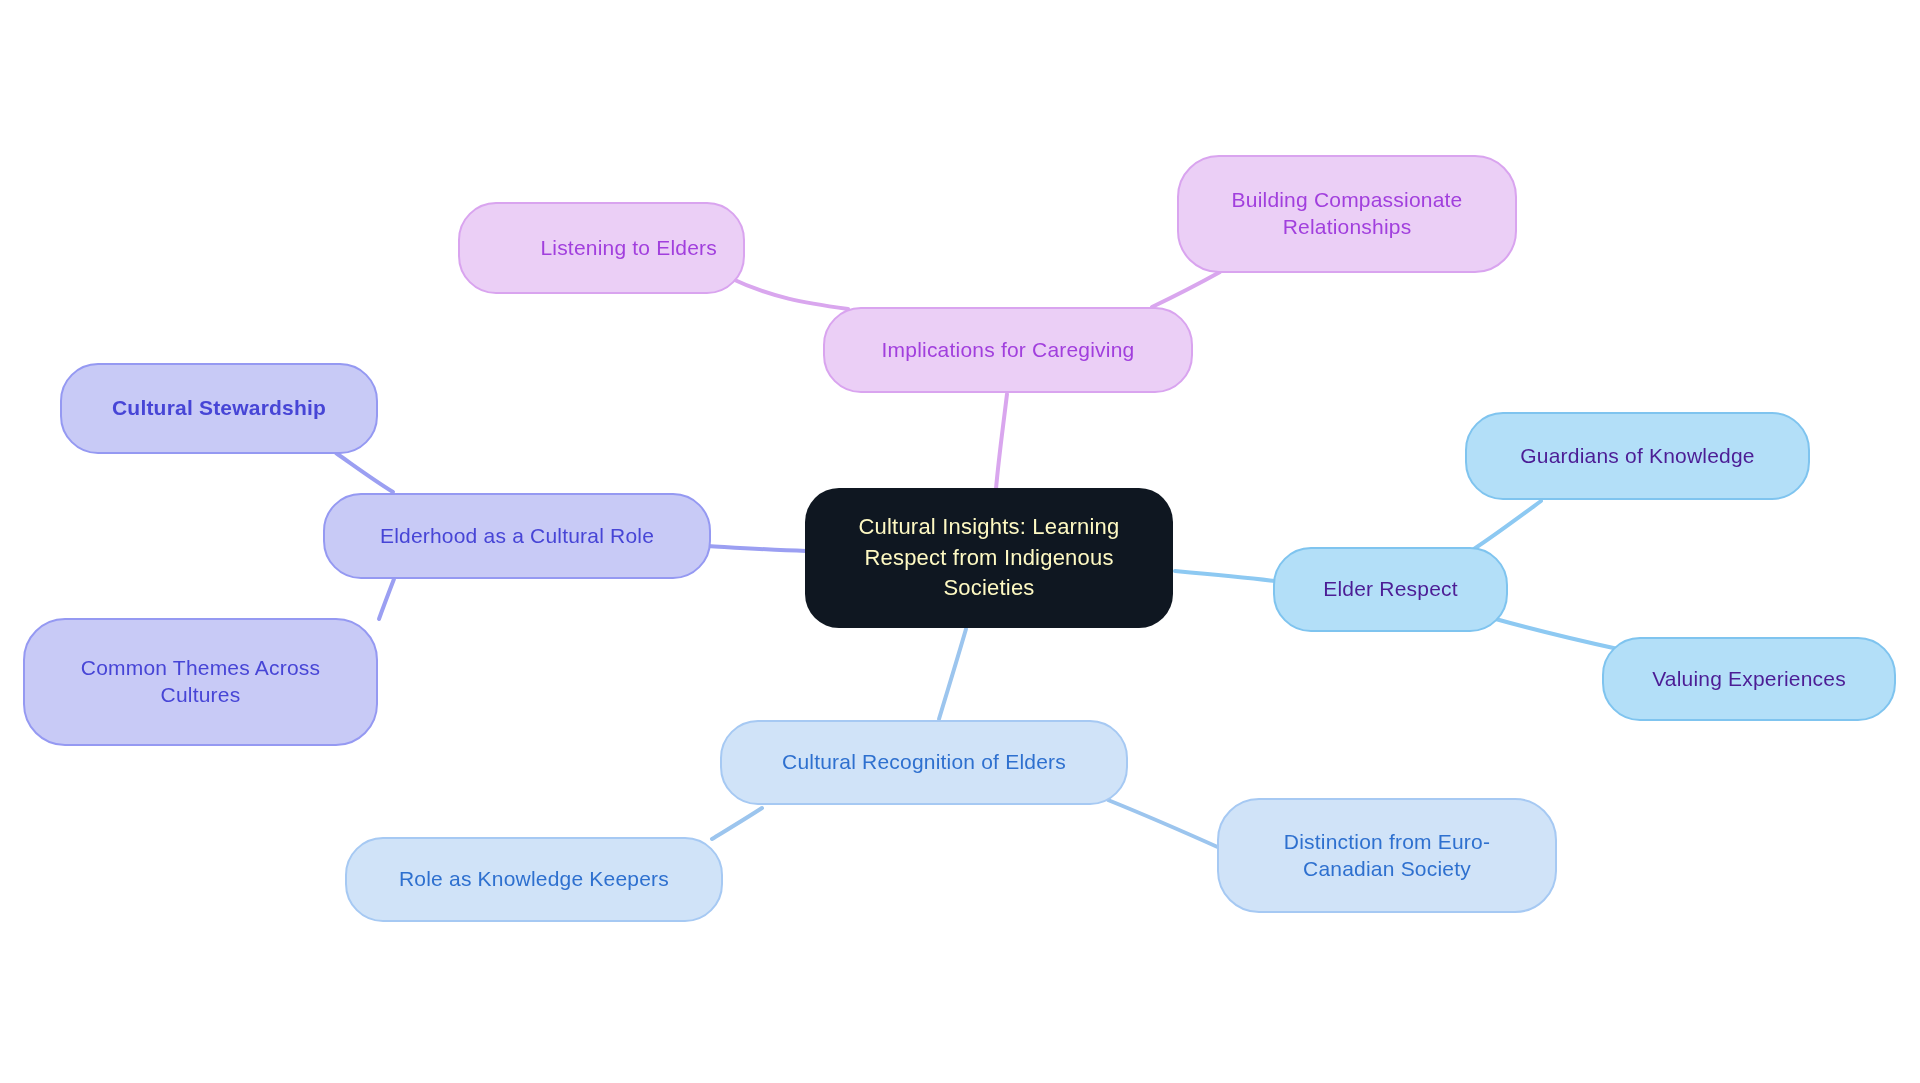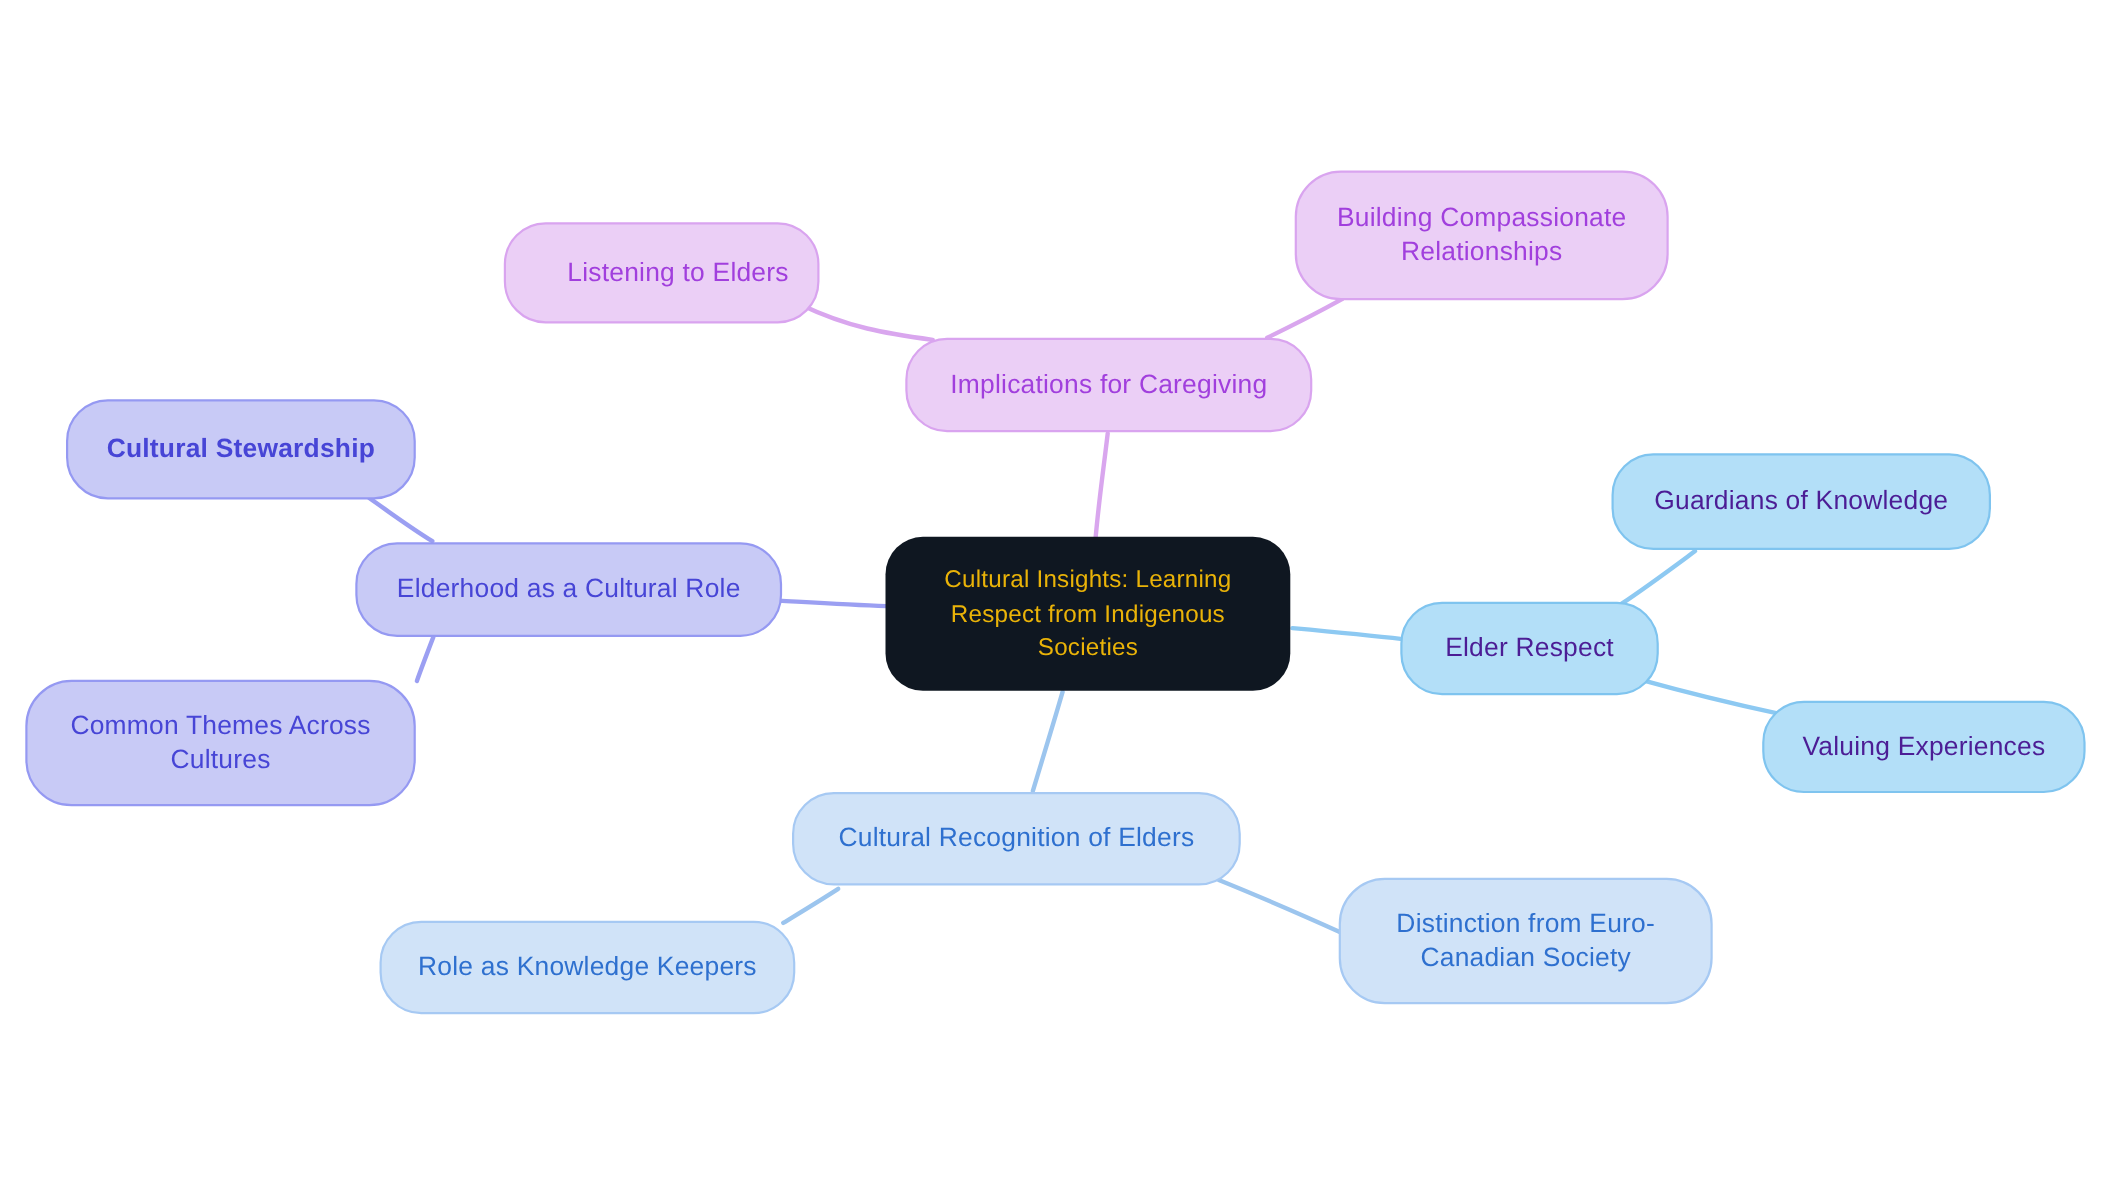--- a/index.html
+++ b/index.html
@@ -25,28 +25,28 @@
   .node {
     position: absolute;
     box-sizing: border-box;
     display: flex;
     align-items: center;
     justify-content: center;
     text-align: center;
     border-radius: 38px;
     border: 2px solid transparent;
     padding: 8px 26px;
-    font-size: 24px;
+    font-size: 21px;
     line-height: 1.28;
     letter-spacing: 0.2px;
     cursor: pointer;
   }
   .node.root {
     background: #0f1721;
-    color: #eab308;
+    color: #fef9c3;
     border: none;
     border-radius: 34px;
     font-size: 22px;
     line-height: 1.38;
     padding: 10px 28px;
   }
   .node.pink   { background: #ebcff6; border-color: #d9a4ef; color: #a13fdd; }
   .node.peri   { background: #c8caf6; border-color: #9599f2; color: #4745d6; }
   .node.sky    { background: #b3dff8; border-color: #7fc4ef; color: #4c1d95; }
   .node.pale   { background: #d0e3f8; border-color: #a6c9f3; color: #2e70cf; }
@@ -88,21 +88,21 @@
   <div class="node pink" style="left:1177px; top:155px; width:340px; height:118px; border-radius:42px;">
     <span>Building Compassionate Relationships</span>
   </div>
 
   <div class="node peri" style="left:323px; top:493px; width:388px; height:86px;">
     <span>Elderhood as a Cultural Role</span>
   </div>
   <div class="node peri" style="left:60px; top:363px; width:318px; height:91px;font-weight:bold;">
     <span>Cultural Stewardship</span>
   </div>
-  <div class="node peri" style="left:23px; top:618px; width:355px; height:115px; border-radius:42px;">
+  <div class="node peri" style="left:23px; top:618px; width:355px; height:128px; border-radius:42px;">
     <span>Common Themes Across Cultures</span>
   </div>
 
   <div class="node sky" style="left:1273px; top:547px; width:235px; height:85px;align-items:center;">
     <span>Elder Respect</span>
   </div>
   <div class="node sky" style="left:1465px; top:412px; width:345px; height:88px;">
     <span>Guardians of Knowledge</span>
   </div>
   <div class="node sky" style="left:1602px; top:637px; width:294px; height:84px;">

